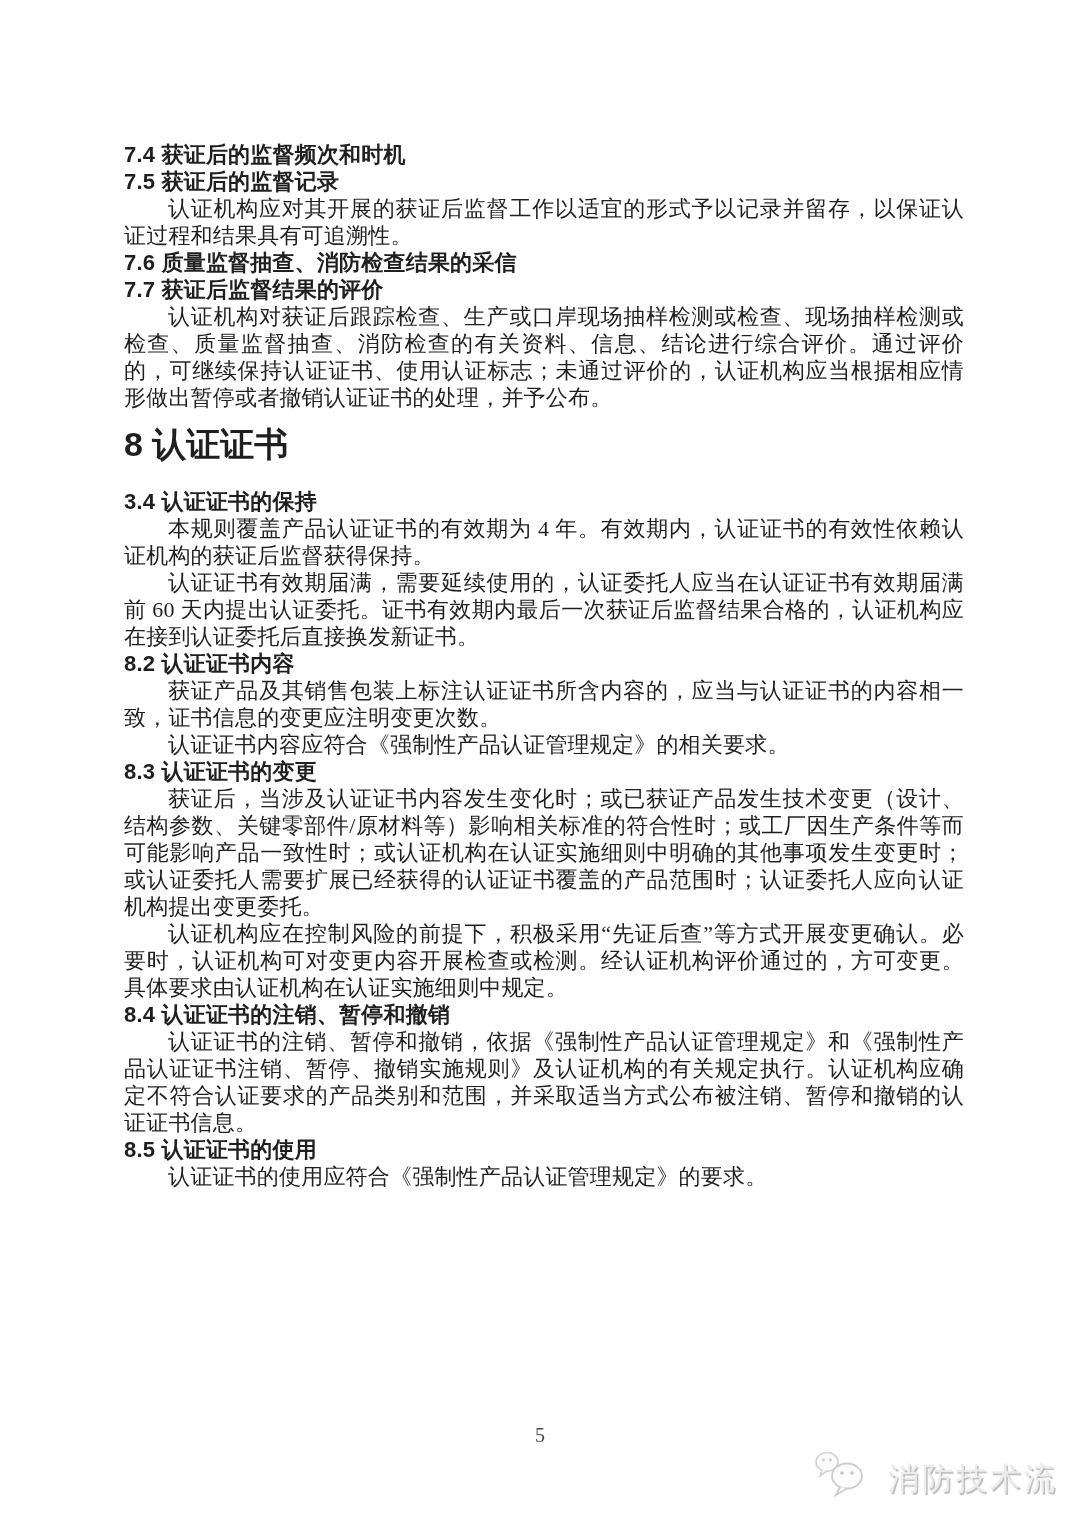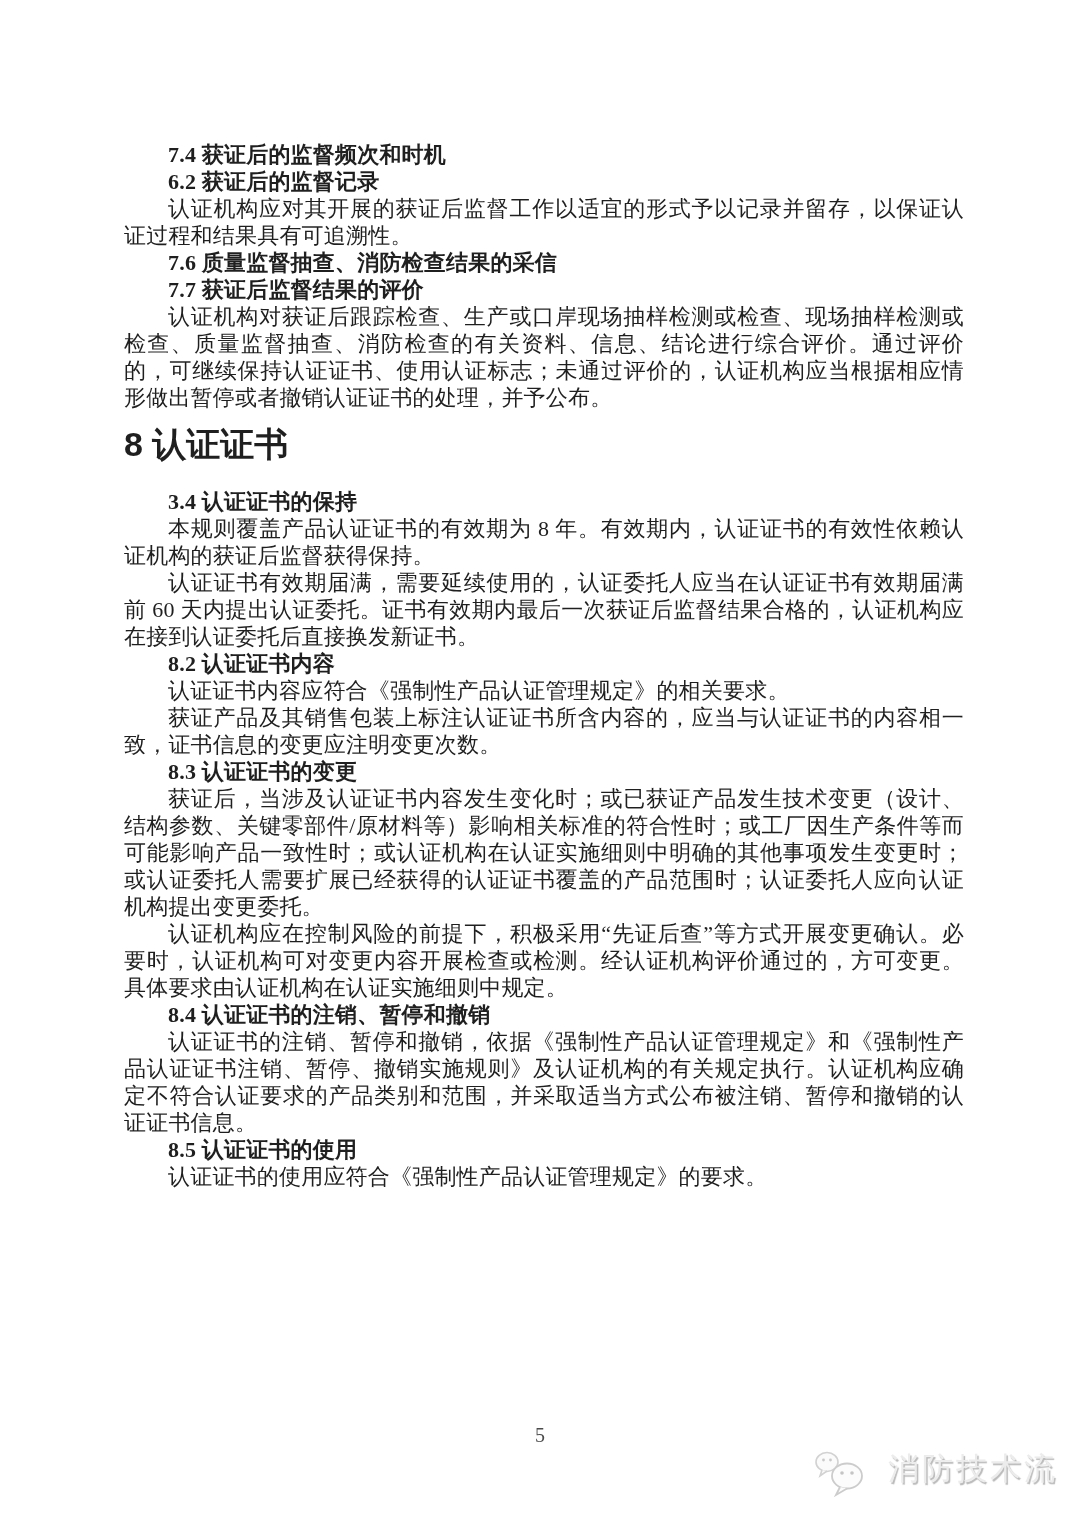--- a/index.html
+++ b/index.html
@@ -23,26 +23,25 @@
     width: 840px;
   }
   .sec-p {
     font-size: 22px;
     line-height: 27px;
     text-align: justify;
     text-indent: 2em;
     letter-spacing: 0.2px;
   }
   .sec-h3 {
-    font-family: Liberation Serif, serif;
+    font-family: Liberation Sans, sans-serif;
     font-size: 22px;
     font-weight: bold;
     line-height: 27px;
     letter-spacing: 0.2px;
-    margin-left: 44px;
   }
   .sec-h2 {
     font-family: "Liberation Sans", "DejaVu Sans", sans-serif;
     font-size: 34px;
     font-weight: bold;
     line-height: 36px;
     margin: 15px 0 26px 0;
   }
   .page-number {
     position: absolute;
@@ -51,52 +50,52 @@
     width: 1080px;
     text-align: center;
     font-size: 20px;
     color: #4a4a4a;
   }
   .watermark {
     position: absolute;
     top: 1448px;
     right: 22px;
     display: flex;
-    align-items: flex-start;
+    align-items: flex-end;
     gap: 16px;
     user-select: none;
   }
   .watermark-icon { width: 58px; height: 52px; }
   .watermark-text {
     font-size: 31px;
     letter-spacing: 3px;
     color: #ececec;
     text-shadow: 1.5px 1.5px 1px #b9b9b9, -1px -1px 0px #ffffff;
     white-space: nowrap;
   }
 </style>
 </head>
 <body>
 
 <div class="page">
 
   <main class="content" id="doc-content">
       <h3 class="sec-h3">7.4 获证后的监督频次和时机</h3>
-      <h3 class="sec-h3">6.2 获证后的监督记录</h3>
+      <h3 class="sec-h3">7.5 获证后的监督记录</h3>
       <p class="sec-p">认证机构应对其开展的获证后监督工作以适宜的形式予以记录并留存，以保证认证过程和结果具有可追溯性。</p>
       <h3 class="sec-h3">7.6 质量监督抽查、消防检查结果的采信</h3>
       <h3 class="sec-h3">7.7 获证后监督结果的评价</h3>
       <p class="sec-p">认证机构对获证后跟踪检查、生产或口岸现场抽样检测或检查、现场抽样检测或检查、质量监督抽查、消防检查的有关资料、信息、结论进行综合评价。通过评价的，可继续保持认证证书、使用认证标志；未通过评价的，认证机构应当根据相应情形做出暂停或者撤销认证证书的处理，并予公布。</p>
       <h2 class="sec-h2">8 认证证书</h2>
       <h3 class="sec-h3">3.4 认证证书的保持</h3>
-      <p class="sec-p">本规则覆盖产品认证证书的有效期为 8 年。有效期内，认证证书的有效性依赖认证机构的获证后监督获得保持。</p>
+      <p class="sec-p">本规则覆盖产品认证证书的有效期为 4 年。有效期内，认证证书的有效性依赖认证机构的获证后监督获得保持。</p>
       <p class="sec-p">认证证书有效期届满，需要延续使用的，认证委托人应当在认证证书有效期届满前 60 天内提出认证委托。证书有效期内最后一次获证后监督结果合格的，认证机构应在接到认证委托后直接换发新证书。</p>
       <h3 class="sec-h3">8.2 认证证书内容</h3>
+      <p class="sec-p">获证产品及其销售包装上标注认证证书所含内容的，应当与认证证书的内容相一致，证书信息的变更应注明变更次数。</p>
       <p class="sec-p">认证证书内容应符合《强制性产品认证管理规定》的相关要求。</p>
-      <p class="sec-p">获证产品及其销售包装上标注认证证书所含内容的，应当与认证证书的内容相一致，证书信息的变更应注明变更次数。</p>
       <h3 class="sec-h3">8.3 认证证书的变更</h3>
       <p class="sec-p">获证后，当涉及认证证书内容发生变化时；或已获证产品发生技术变更（设计、结构参数、关键零部件/原材料等）影响相关标准的符合性时；或工厂因生产条件等而可能影响产品一致性时；或认证机构在认证实施细则中明确的其他事项发生变更时；或认证委托人需要扩展已经获得的认证证书覆盖的产品范围时；认证委托人应向认证机构提出变更委托。</p>
       <p class="sec-p">认证机构应在控制风险的前提下，积极采用“先证后查”等方式开展变更确认。必要时，认证机构可对变更内容开展检查或检测。经认证机构评价通过的，方可变更。具体要求由认证机构在认证实施细则中规定。</p>
       <h3 class="sec-h3">8.4 认证证书的注销、暂停和撤销</h3>
       <p class="sec-p">认证证书的注销、暂停和撤销，依据《强制性产品认证管理规定》和《强制性产品认证证书注销、暂停、撤销实施规则》及认证机构的有关规定执行。认证机构应确定不符合认证要求的产品类别和范围，并采取适当方式公布被注销、暂停和撤销的认证证书信息。</p>
       <h3 class="sec-h3">8.5 认证证书的使用</h3>
       <p class="sec-p">认证证书的使用应符合《强制性产品认证管理规定》的要求。</p>
     </main>
 
   <div class="page-number">5</div>

